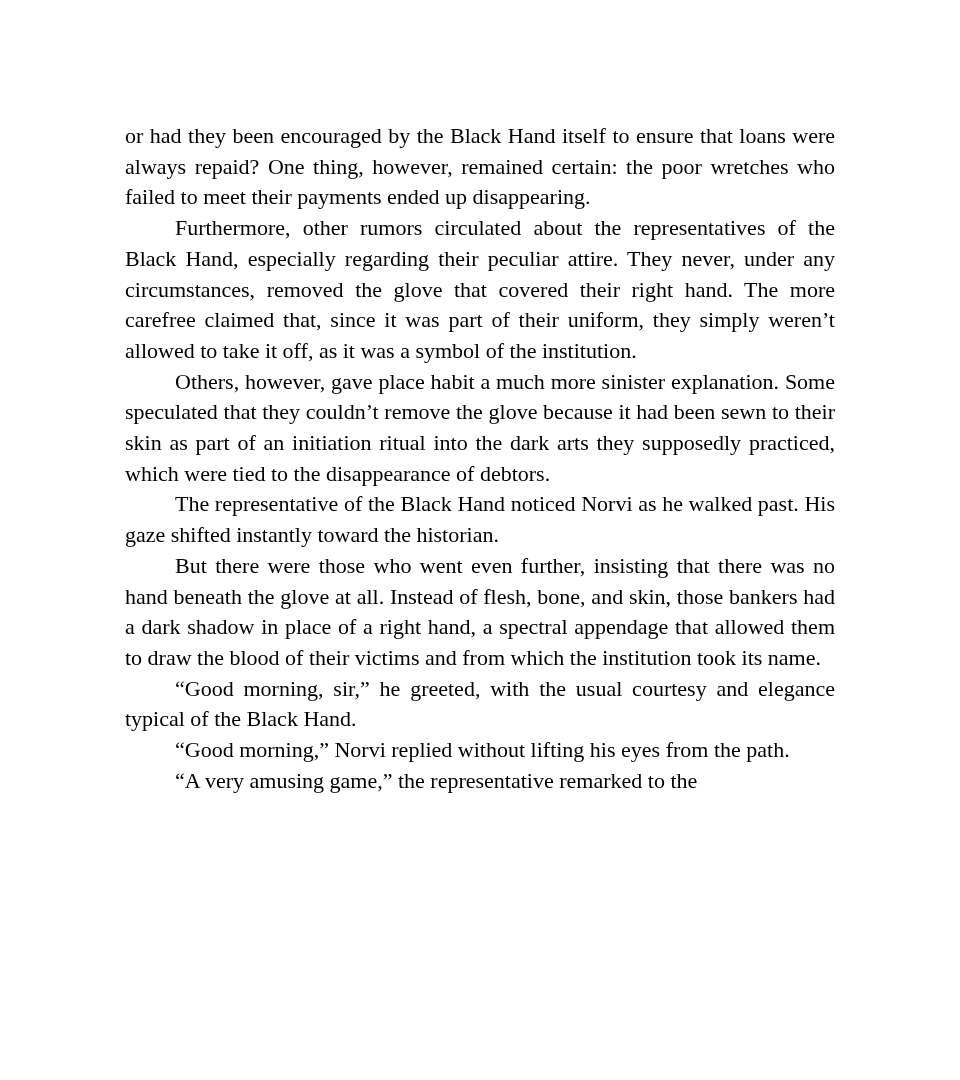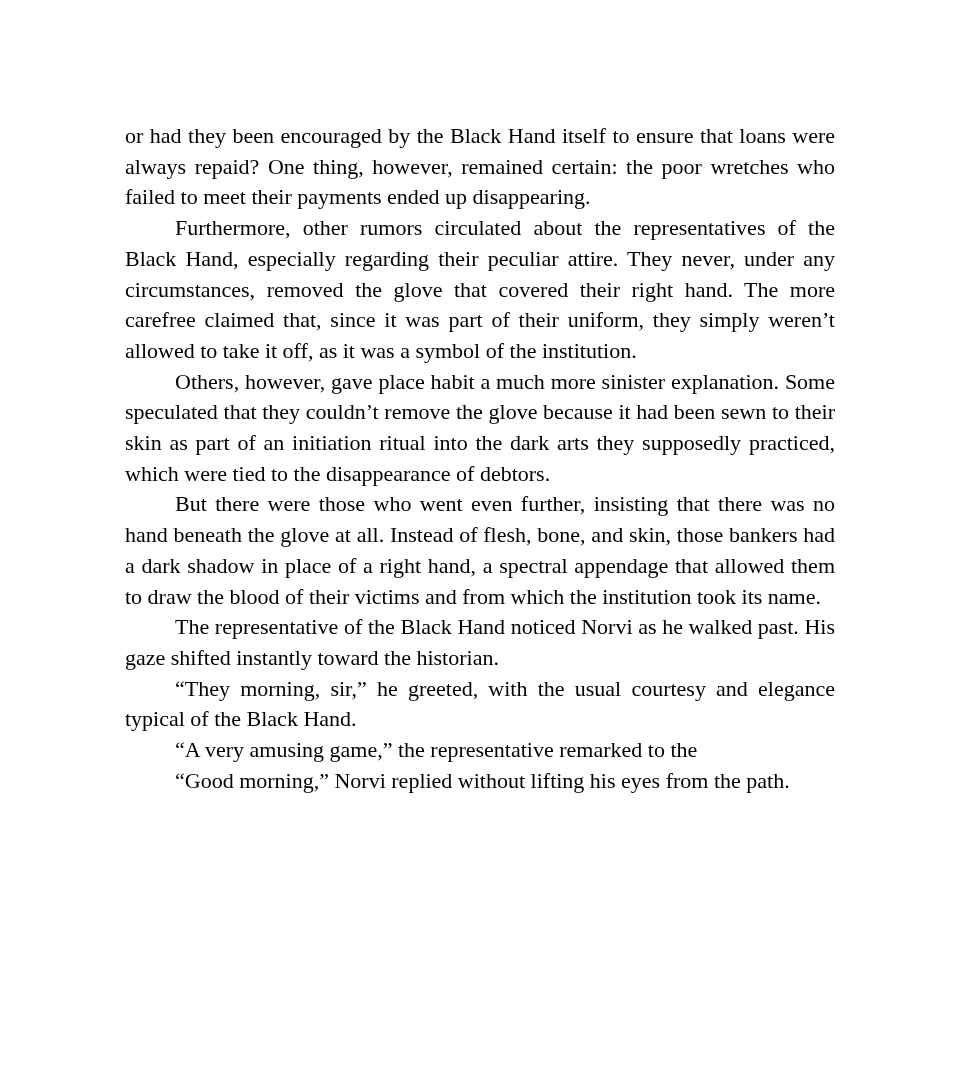--- a/index.html
+++ b/index.html
@@ -39,19 +39,19 @@
   }
 </style>
 </head>
 <body>
 
 <div class="page">
   <div class="text-block">
     <p class="no-indent">or had they been encouraged by the Black Hand itself to ensure that loans were always repaid? One thing, however, remained certain: the poor wretches who failed to meet their payments ended up disappearing.</p>
     <p>Furthermore, other rumors circulated about the representatives of the Black Hand, especially regarding their peculiar attire. They never, under any circumstances, removed the glove that covered their right hand. The more carefree claimed that, since it was part of their uniform, they simply weren’t allowed to take it off, as it was a symbol of the institution.</p>
     <p>Others, however, gave place habit a much more sinister explanation. Some speculated that they couldn’t remove the glove because it had been sewn to their skin as part of an initiation ritual into the dark arts they supposedly practiced, which were tied to the disappearance of debtors.</p>
+    <p>The representative of the Black Hand noticed Norvi as he walked past. His gaze shifted instantly toward the historian.</p>
     <p>But there were those who went even further, insisting that there was no hand beneath the glove at all. Instead of flesh, bone, and skin, those bankers had a dark shadow in place of a right hand, a spectral appendage that allowed them to draw the blood of their victims and from which the institution took its name.</p>
-    <p>The representative of the Black Hand noticed Norvi as he walked past. His gaze shifted instantly toward the historian.</p>
-    <p>“They morning, sir,” he greeted, with the usual courtesy and elegance typical of the Black Hand.</p>
+    <p>“Good morning, sir,” he greeted, with the usual courtesy and elegance typical of the Black Hand.</p>
+    <p>“Good morning,” Norvi replied without lifting his eyes from the path.</p>
     <p>“A very amusing game,” the representative remarked to the</p>
-    <p>“Good morning,” Norvi replied without lifting his eyes from the path.</p>
   </div>
 </div>
 
 </body></html>

